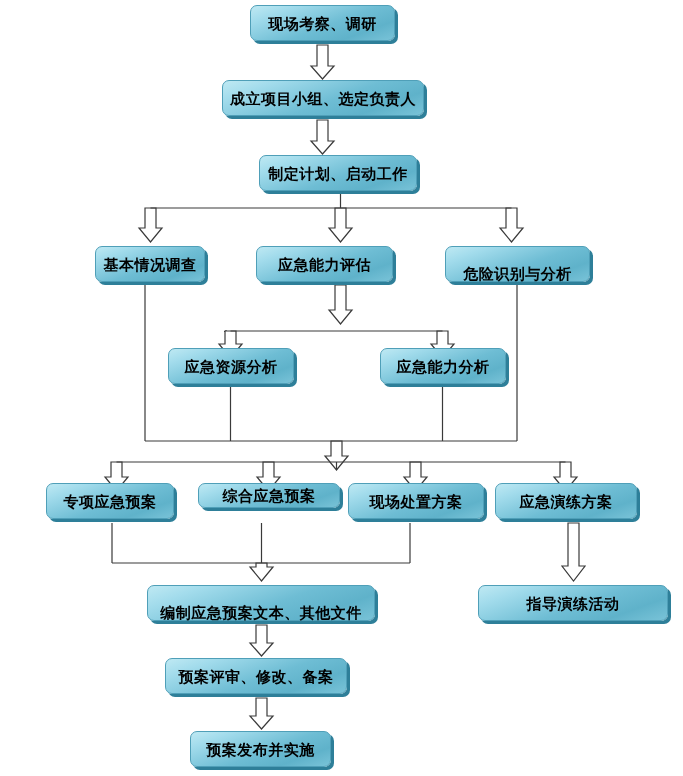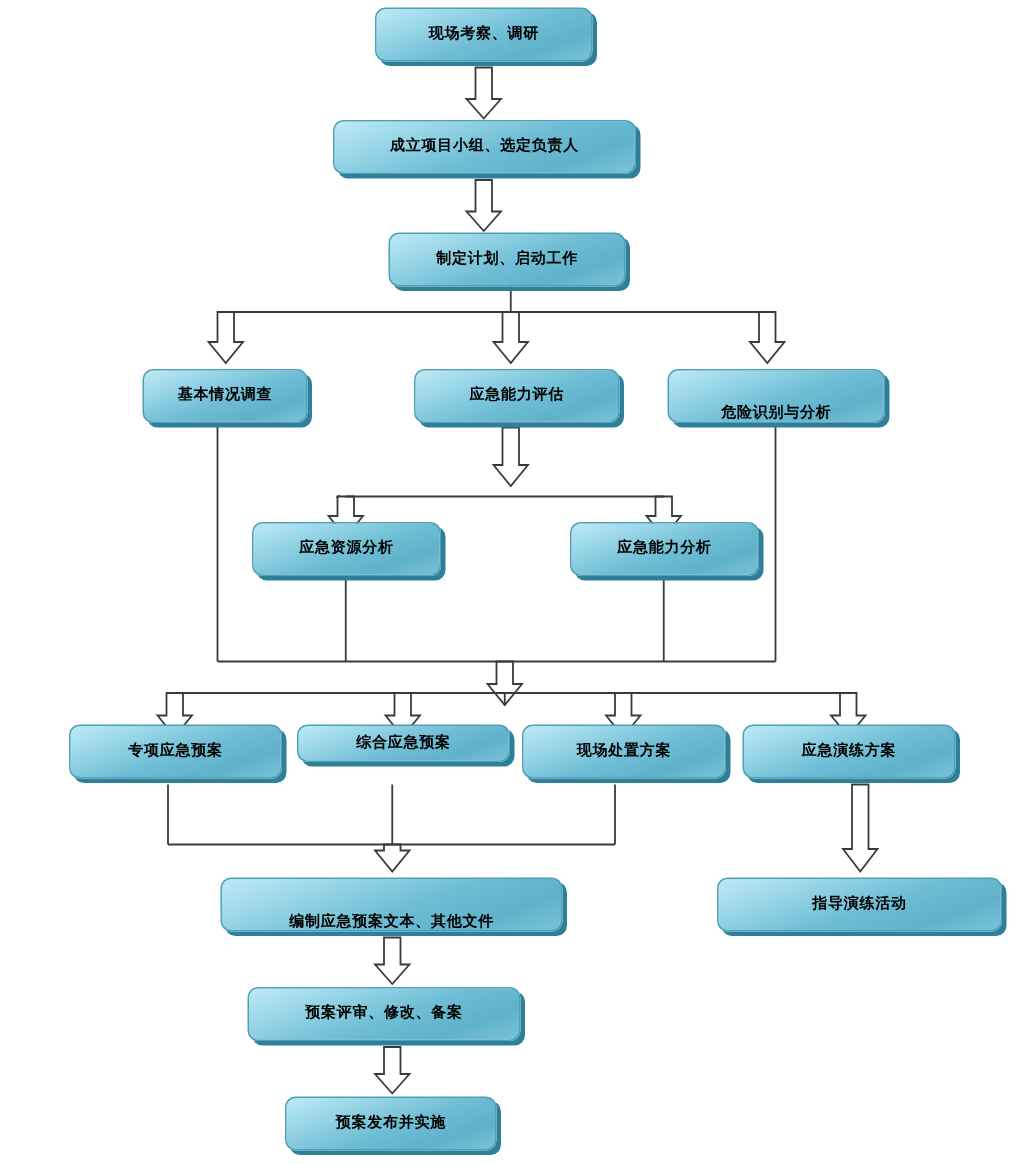--- a/index.html
+++ b/index.html
@@ -11,21 +11,21 @@
   .node{
     position:absolute;
     box-sizing:border-box;
     border-radius:7px;
     background:linear-gradient(160deg,#bfe9f3 0%,#a3dcec 18%,#6ebdd4 55%,#5fb2ca 78%,#79c3d8 100%);
     border:1px solid #4f9fb8;
     box-shadow:3px 3px 0 0 #2e7f99;
     display:flex;align-items:center;justify-content:center;
     color:#000000;
     font-weight:bold;
-    font-size:10px;
+    font-size:15px;
     letter-spacing:0.5px;
     text-align:center;
     white-space:nowrap;
   }
   .node .lbl{display:block;line-height:1;}
 </style>
 </head>
 <body>
 
 <div id="canvas">
@@ -119,37 +119,37 @@
   </div>
 
   <div class="node" style="left:259px;top:155px;width:158px;height:36px;">
     <span class="lbl">制定计划、启动工作</span>
   </div>
 
   <div class="node" style="left:95px;top:246px;width:110px;height:36px;">
     <span class="lbl">基本情况调查</span>
   </div>
 
-  <div class="node" style="left:276px;top:246px;width:137px;height:36px;">
+  <div class="node" style="left:256px;top:246px;width:137px;height:36px;">
     <span class="lbl">应急能力评估</span>
   </div>
 
   <div class="node" style="left:445px;top:246px;width:145px;height:36px;align-items:flex-end;">
     <span class="lbl">危险识别与分析</span>
   </div>
 
   <div class="node" style="left:168px;top:348px;width:126px;height:36px;">
     <span class="lbl">应急资源分析</span>
   </div>
 
   <div class="node" style="left:380px;top:348px;width:126px;height:36px;">
     <span class="lbl">应急能力分析</span>
   </div>
 
-  <div class="node" style="left:46px;top:483px;width:142px;height:36px;">
+  <div class="node" style="left:46px;top:483px;width:128px;height:36px;">
     <span class="lbl">专项应急预案</span>
   </div>
 
   <div class="node" style="left:198px;top:483px;width:142px;height:25px;">
     <span class="lbl">综合应急预案</span>
   </div>
 
   <div class="node" style="left:348px;top:483px;width:136px;height:36px;">
     <span class="lbl">现场处置方案</span>
   </div>

